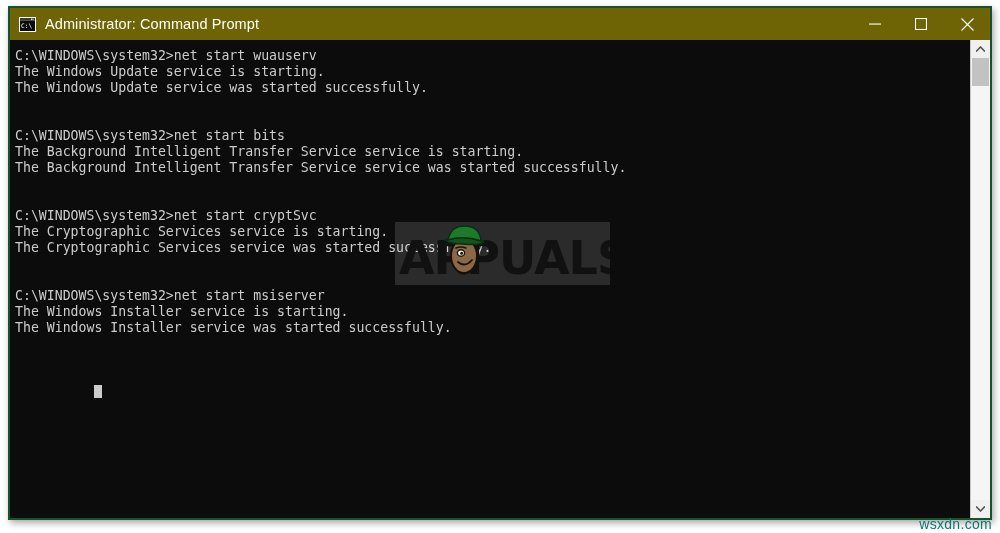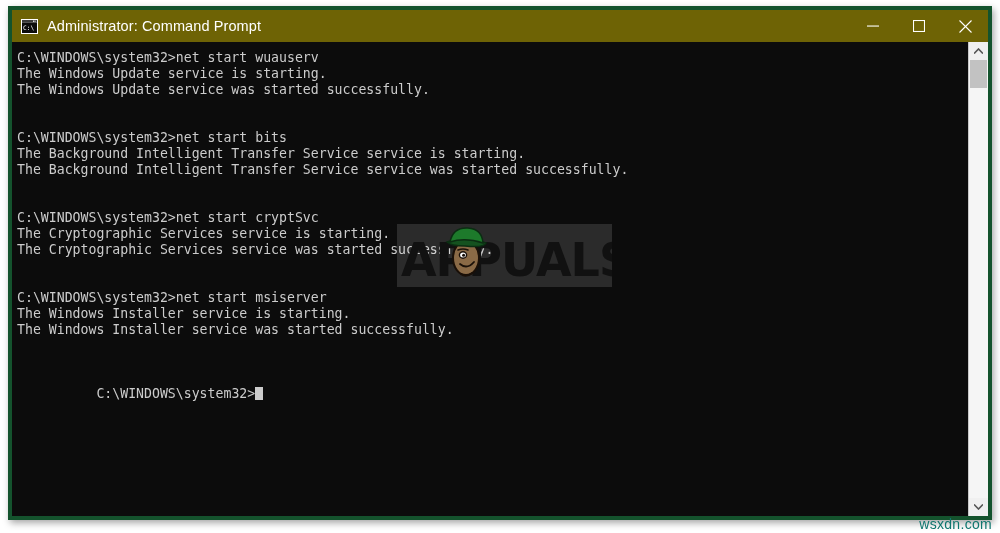--- a/index.html
+++ b/index.html
@@ -24,21 +24,21 @@
   }
 
   
   #cmd-window {
     position: absolute;
     left: 8px;
     top: 6px;
     width: 984px;
     height: 514px;
     box-sizing: border-box;
-    border: 4px solid #14532d;
+    border: 2px solid #14532d;
     background: #0c0c0c;
     box-shadow: 2px 3px 7px rgba(0,0,0,0.35);
     display: flex;
     flex-direction: column;
     overflow: hidden;
   }
 
   
   #titlebar {
     height: 32px;
@@ -237,21 +237,21 @@
     </div>
 
     <div id="console-area">
 
       <div id="screen">
 
         <div id="lines"><div class="line">C:\WINDOWS\system32&gt;net start wuauserv</div><div class="line">The Windows Update service is starting.</div><div class="line">The Windows Update service was started successfully.</div><div class="line blank">&nbsp;</div><div class="line blank">&nbsp;</div><div class="line">C:\WINDOWS\system32&gt;net start bits</div><div class="line">The Background Intelligent Transfer Service service is starting.</div><div class="line">The Background Intelligent Transfer Service service was started successfully.</div><div class="line blank">&nbsp;</div><div class="line blank">&nbsp;</div><div class="line">C:\WINDOWS\system32&gt;net start cryptSvc</div><div class="line">The Cryptographic Services service is starting.</div><div class="line">The Cryptographic Services service was started successfully.</div><div class="line blank">&nbsp;</div><div class="line blank">&nbsp;</div><div class="line">C:\WINDOWS\system32&gt;net start msiserver</div><div class="line">The Windows Installer service is starting.</div><div class="line">The Windows Installer service was started successfully.</div><div class="line blank">&nbsp;</div><div class="line blank">&nbsp;</div></div>
 
         <div class="line" style="font-family:'DejaVu Sans Mono','Liberation Mono',monospace;
                     font-size:13.2px;line-height:16px;color:#cccccc;">
-          <span>C:\WINDOWS\system32&gt;</span><span id="cursor"></span>
+          <span id="cursor"></span>
         </div>
 
         <div id="watermark">
           <span id="watermark-text">APPUALS</span>
 
           <svg id="watermark-mascot" viewBox="0 0 46 56" xmlns="http://www.w3.org/2000/svg">
 
             <ellipse cx="23" cy="32" rx="13" ry="17" fill="#8a6a46" stroke="#1a1008" stroke-width="2"></ellipse>
 
             <path d="M4 16 Q22 9 43 17 Q41 22 22 20 Q8 20 4 16 Z" fill="#14521f" stroke="#0b2d12" stroke-width="1.5"></path>

